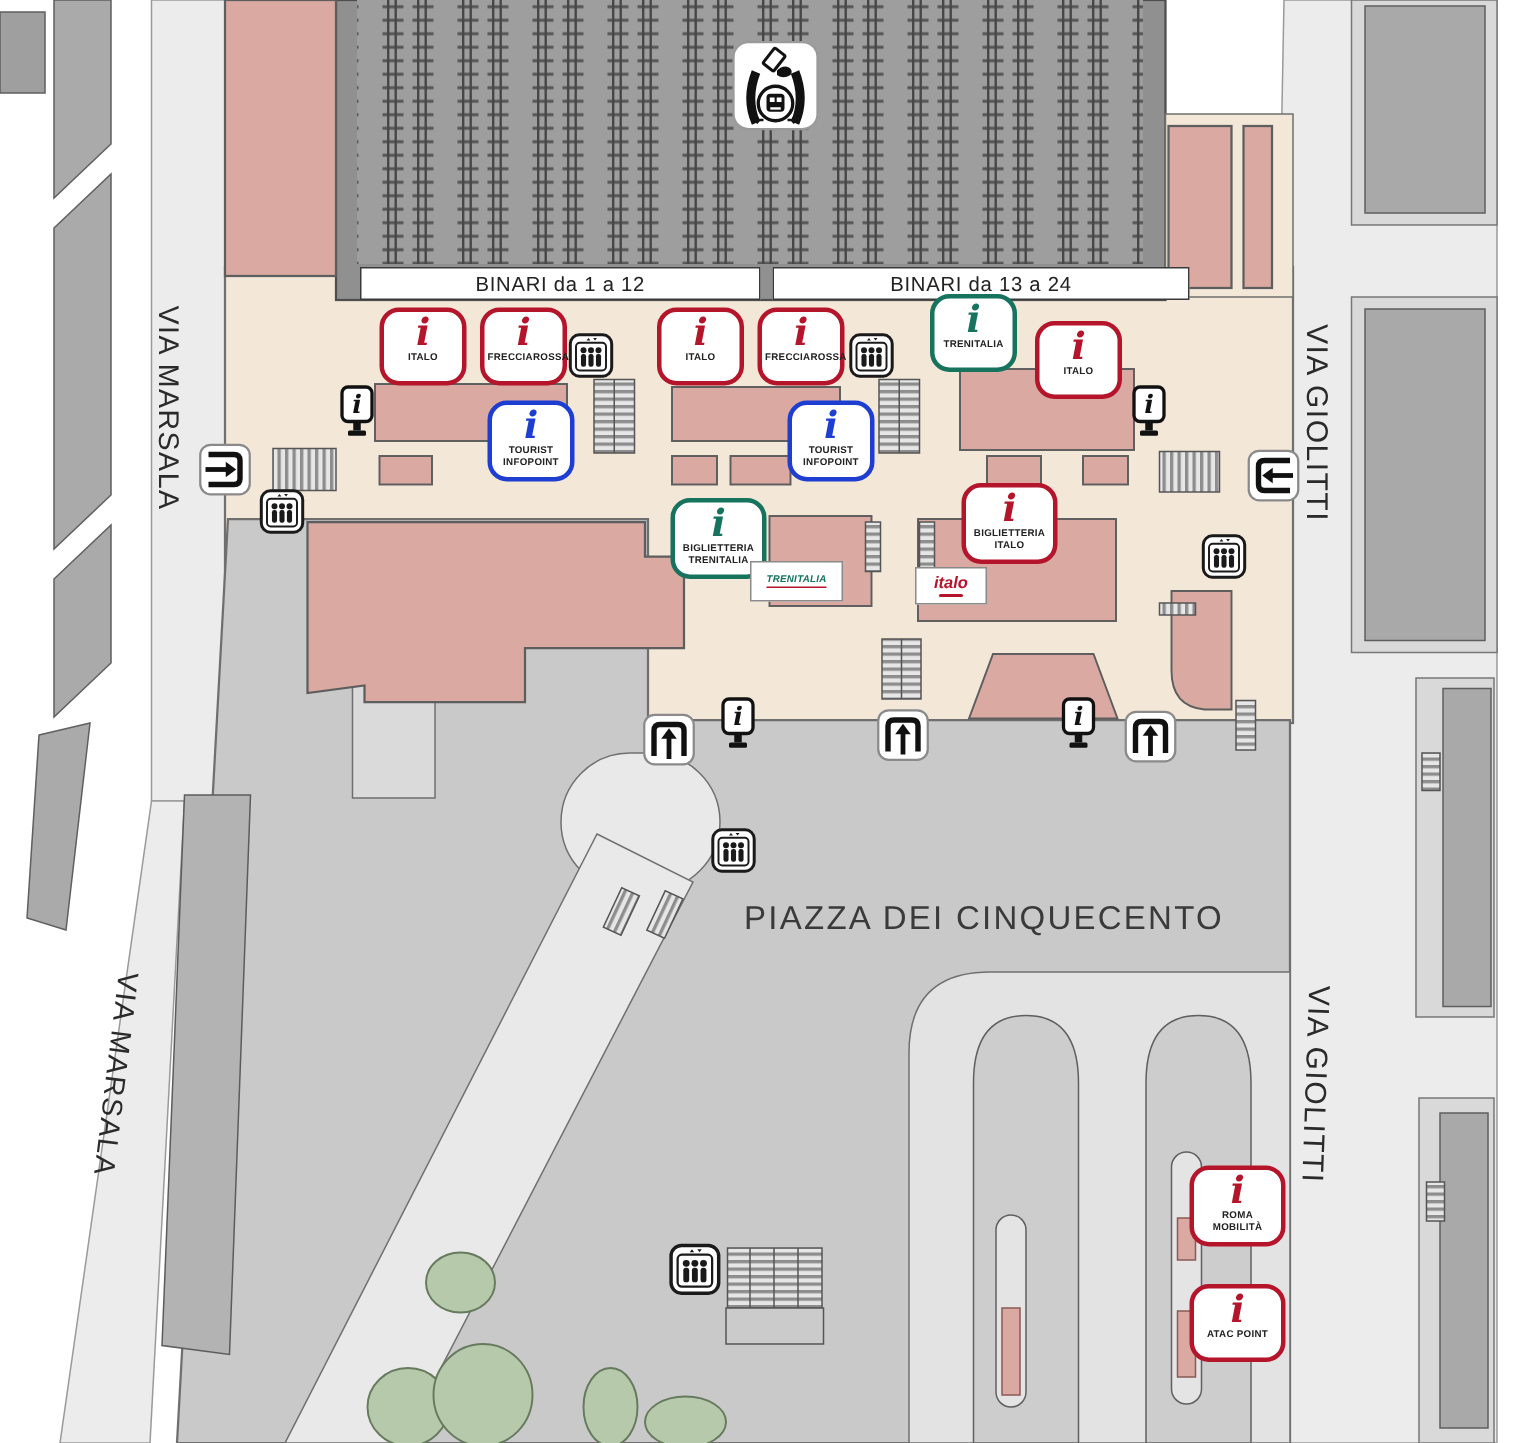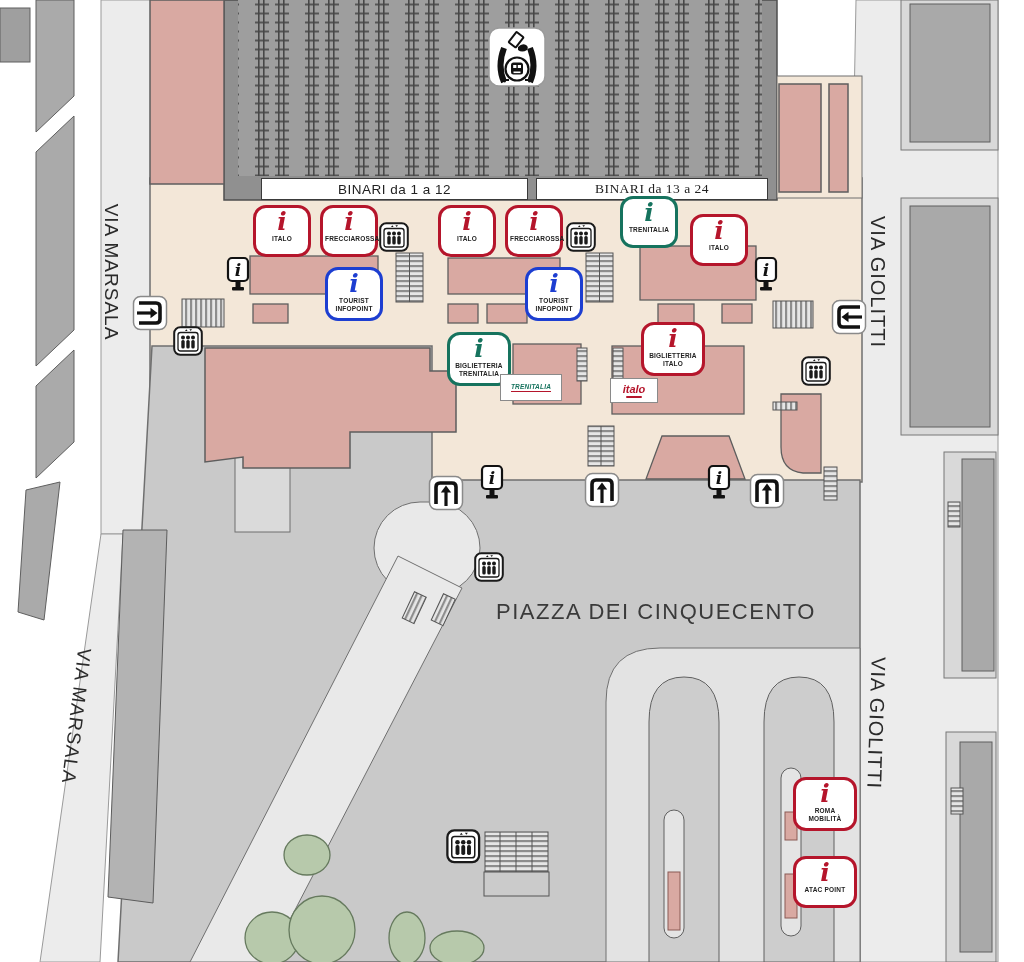--- a/index.html
+++ b/index.html
@@ -12,21 +12,21 @@
   .ibox .ig{display:block;font-family:"DejaVu Serif",serif;font-style:italic;font-weight:bold;
             font-size:25px;line-height:26px;color:#b5152b;}
   .ibox .lbl{display:block;font-size:6.5px;font-weight:600;letter-spacing:.2px;color:#222;
              line-height:1.3;padding:0 2px;}
   .ibox.green{border-color:#16735e}.ibox.green .ig{color:#16735e}
   .ibox.blue{border-color:#1d3ed1}.ibox.blue .ig{color:#1d3ed1}
   .ibox.wide{width:64px;}
   
   .binari{position:absolute;height:22px;background:#fff;border:1.5px solid #3a3a3a;box-sizing:border-box;
           display:flex;align-items:center;justify-content:center;font-size:13.5px;color:#222;
-          letter-spacing:.5px;margin-left:21px;}
+          letter-spacing:.5px;}
   
   .street{position:absolute;white-space:nowrap;color:#2a2a2a;font-size:20px;letter-spacing:1px;
           transform:translate(-50%,-50%) rotate(90deg);}
   .piazza-lbl{position:absolute;white-space:nowrap;color:#3a3a3a;font-size:22px;letter-spacing:1.5px;
           transform:translate(-50%,-50%);}
   
   .minilogo{position:absolute;background:#fff;border:1px solid #8a8a8a;box-sizing:border-box;
             display:flex;flex-direction:column;align-items:center;justify-content:center;overflow:hidden;}
   .tl-text{color:#16735e;font-weight:bold;font-style:italic;font-size:6.5px;letter-spacing:.2px;
            border-bottom:1.5px solid #b5152b;line-height:1.2;}
@@ -246,21 +246,21 @@
         </g>
     <g transform="translate(831,299)">
           <g transform="rotate(-90 18 18)">
             <use href="#ent"></use>
           </g>
         </g>
   </g>
 </svg>
 
 <div class="binari" style="left:240px;top:178px;width:267px;">BINARI da 1 a 12</div>
-<div class="binari" style="left:515px;top:178px;width:232px;font-family:Liberation Serif, serif;">BINARI da 13 a 24</div>
+<div class="binari" style="left:515px;top:178px;width:278px;">BINARI da 13 a 24</div>
 
 <div class="street" style="left:111px;top:272px;font-size:19px;">VIA MARSALA</div>
 <div class="street" style="left:76px;top:716px;font-size:19px;transform:translate(-50%,-50%) rotate(97deg);">VIA MARSALA</div>
 <div class="street" style="left:877px;top:282px;">VIA GIOLITTI</div>
 <div class="street" style="left:876px;top:723px;transform:translate(-50%,-50%) rotate(92deg);">VIA GIOLITTI</div>
 
 <div class="piazza-lbl" style="left:656px;top:612px;">PIAZZA DEI CINQUECENTO</div>
 
 <div class="ibox" style="left:253px;top:205px;">
   <span class="ig">i</span>

